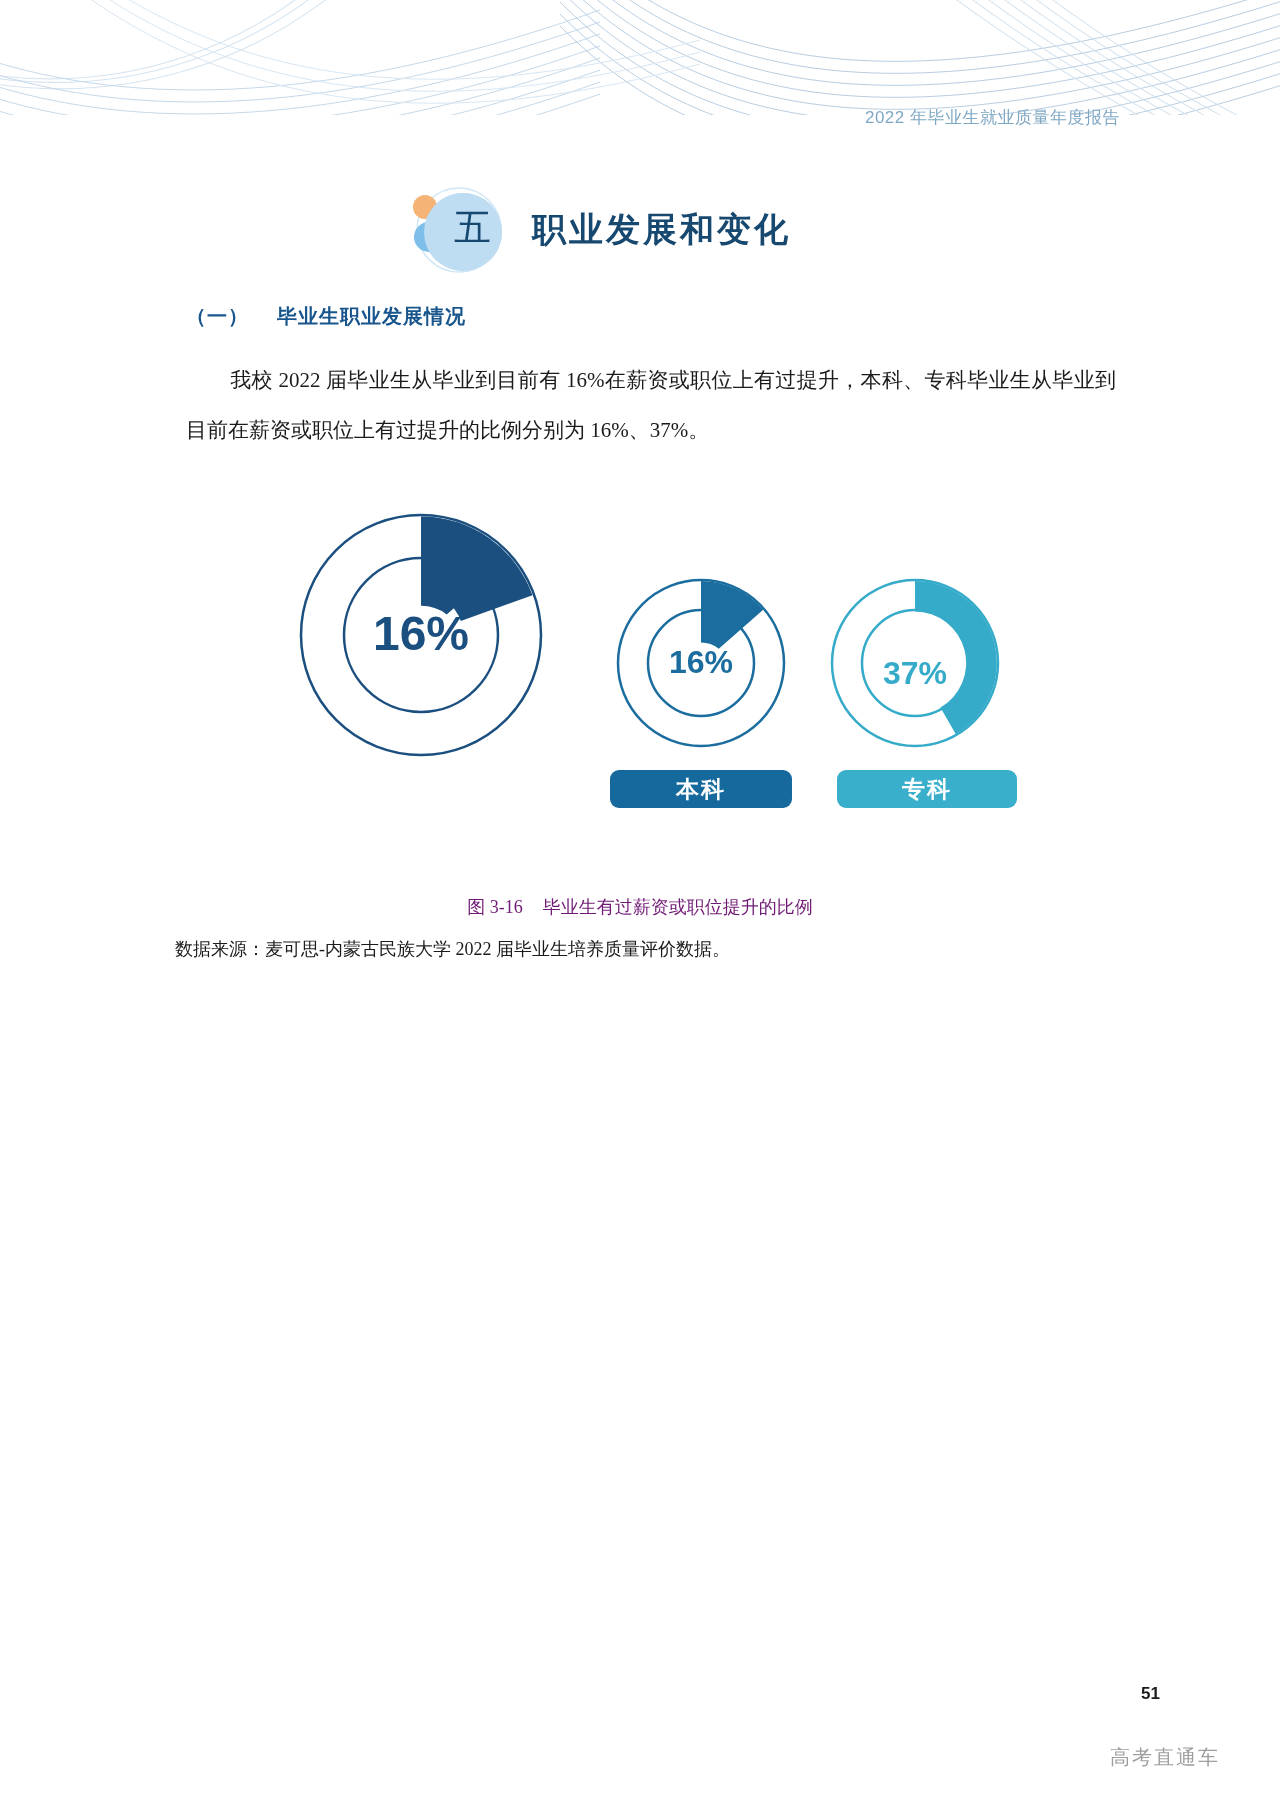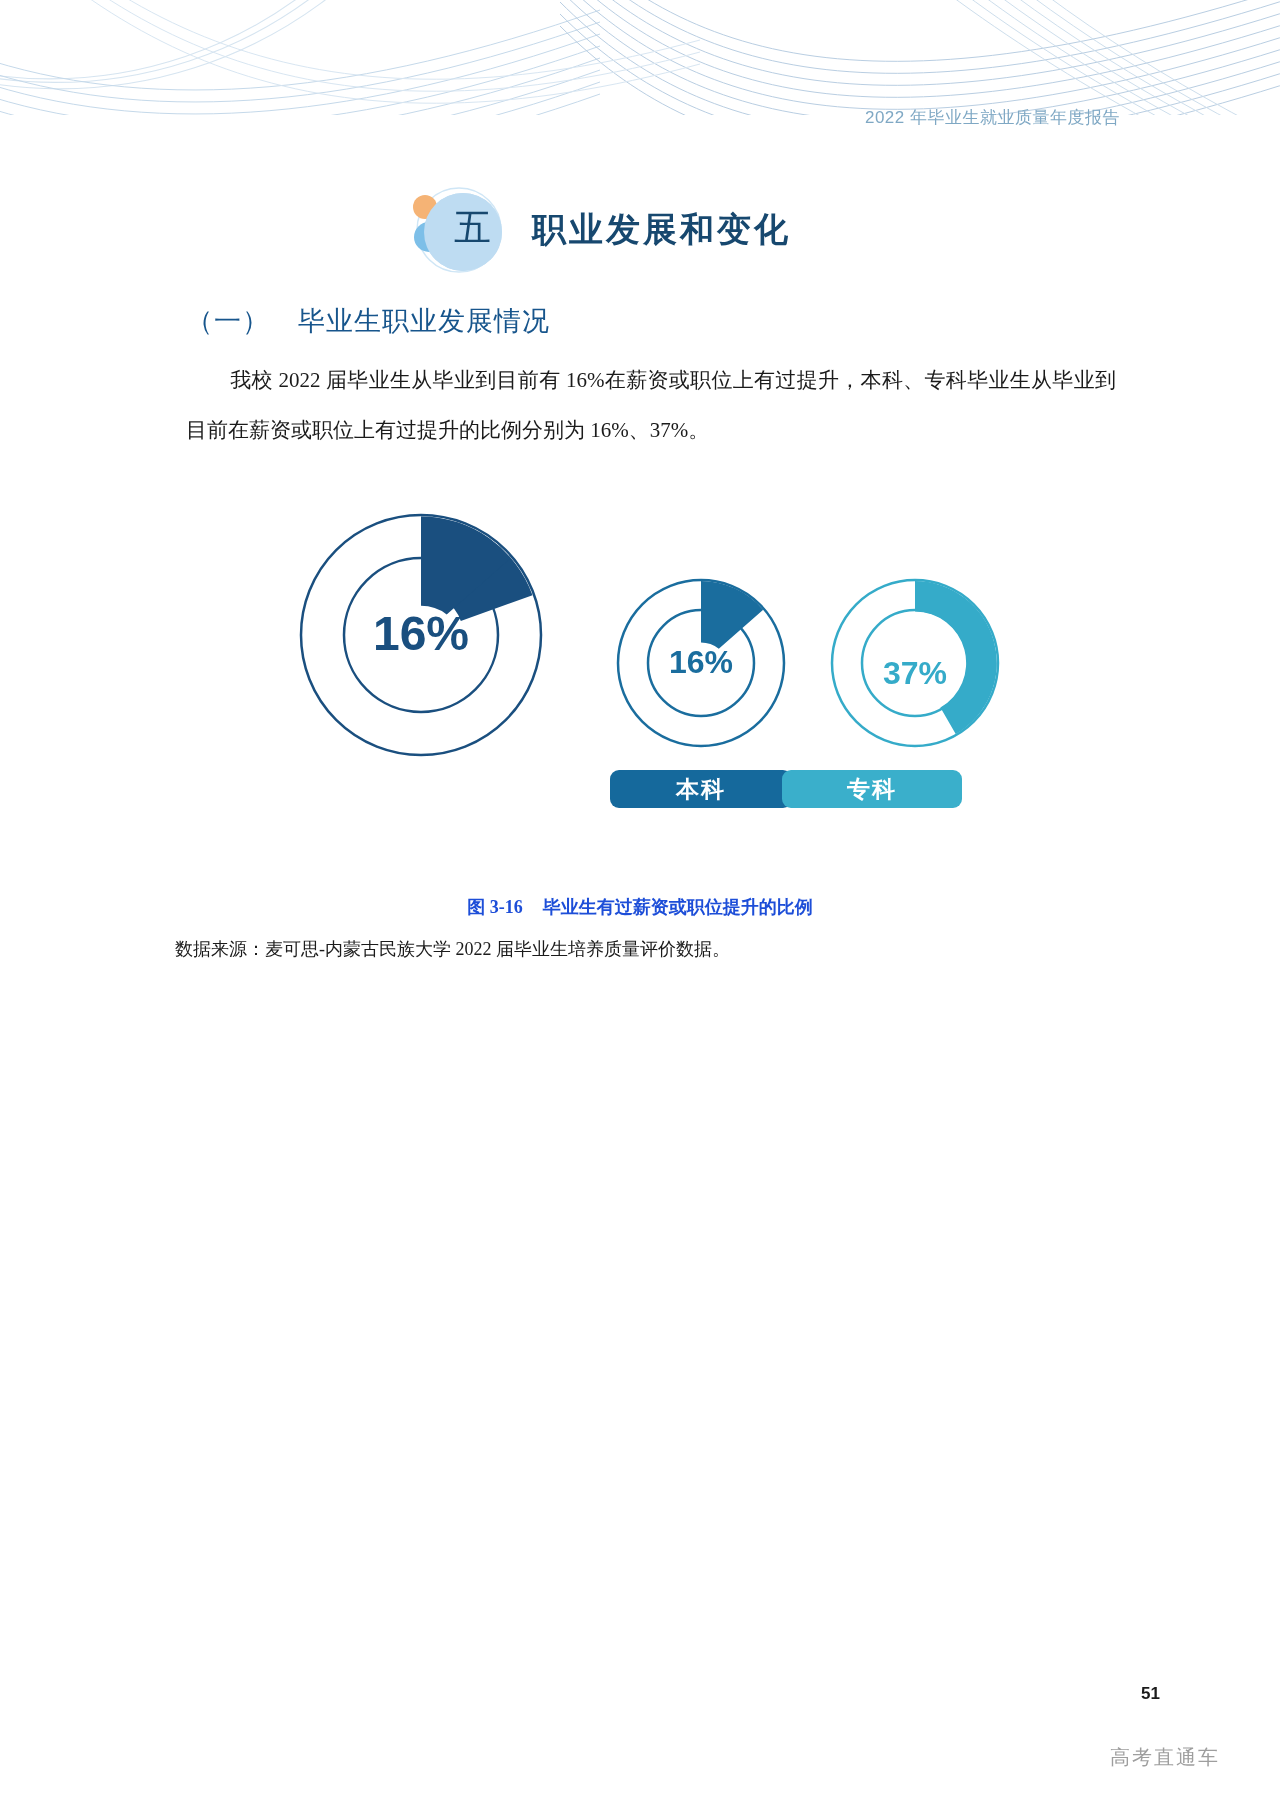--- a/index.html
+++ b/index.html
@@ -37,21 +37,21 @@
   }
   .sec-text{
     font-size:34px;color:#17486f;font-weight:bold;
     font-family:"Liberation Sans","DejaVu Sans",sans-serif;
     letter-spacing:3px;margin-left:12px;
   }
 
   
   .subsection{
     position:absolute;top:303px;left:186px;
-    font-size:27px;color:#17558c;font-weight:normal;
+    font-size:20px;color:#17558c;font-weight:bold;
     font-family:"Liberation Sans","DejaVu Sans",sans-serif;
     letter-spacing:1px;white-space:nowrap;
   }
   .subsection .sub-idx{margin-right:28px;}
 
   
   .para{
     position:absolute;top:355px;left:186px;width:930px;
     font-size:21px;line-height:50px;color:#1b1b1b;
     text-align:justify;
@@ -69,21 +69,21 @@
   .cat-box{
     position:absolute;color:#ffffff;text-align:center;
     font-family:"Liberation Sans","DejaVu Sans",sans-serif;
     font-weight:bold;
     border-radius:9px;
   }
 
   
   .fig-caption{
     position:absolute;top:895px;left:0;width:1280px;text-align:center;
-    font-size:18px;font-weight:bold;color:#1d4ed8;
+    font-size:18px;font-weight:normal;color:#701a75;
   }
   .fig-caption .cap-no{margin-right:20px;}
   .fig-source{
     position:absolute;top:937px;left:175px;
     font-size:18px;color:#1b1b1b;
   }
 
   
   .page-no{
     position:absolute;top:1684px;right:120px;
@@ -195,21 +195,21 @@
       <svg width="174" height="174" viewBox="0 0 174 174" xmlns="http://www.w3.org/2000/svg">
         <circle cx="87" cy="87" r="83" fill="none" stroke="#35abc9" stroke-width="2.5"></circle>
         <circle cx="87" cy="87" r="53" fill="none" stroke="#35abc9" stroke-width="2.5"></circle>
         <path d="M 87 5 A 82 82 0 0 1 127.7 158.1 L 112.4 131.6 A 51.5 51.5 0 0 0 87 35.5 Z" fill="#35abc9"></path>
       </svg>
       <div class="val" style="top:79px;font-size:32px;color:#35abc9;">37%</div>
     </div>
 
     <div class="cat-box" style="left:610px;top:265px;width:182px;height:38px;line-height:38px;background:#15699c;font-size:23px;letter-spacing:2px;">本科</div>
 
-    <div class="cat-box" style="left:782px;top:265px;width:180px;height:38px;line-height:38px;background:#3aafcb;font-size:23px;letter-spacing:2px;">专科</div>
+    <div class="cat-box" style="left:837px;top:265px;width:180px;height:38px;line-height:38px;background:#3aafcb;font-size:23px;letter-spacing:2px;">专科</div>
 
   </div>
 
   <div class="fig-caption">
     <span class="cap-no">图 3-16</span><span>毕业生有过薪资或职位提升的比例</span>
   </div>
 
   <div class="fig-source">数据来源：麦可思-内蒙古民族大学 2022 届毕业生培养质量评价数据。</div>
 
   <div class="page-no">51</div>

